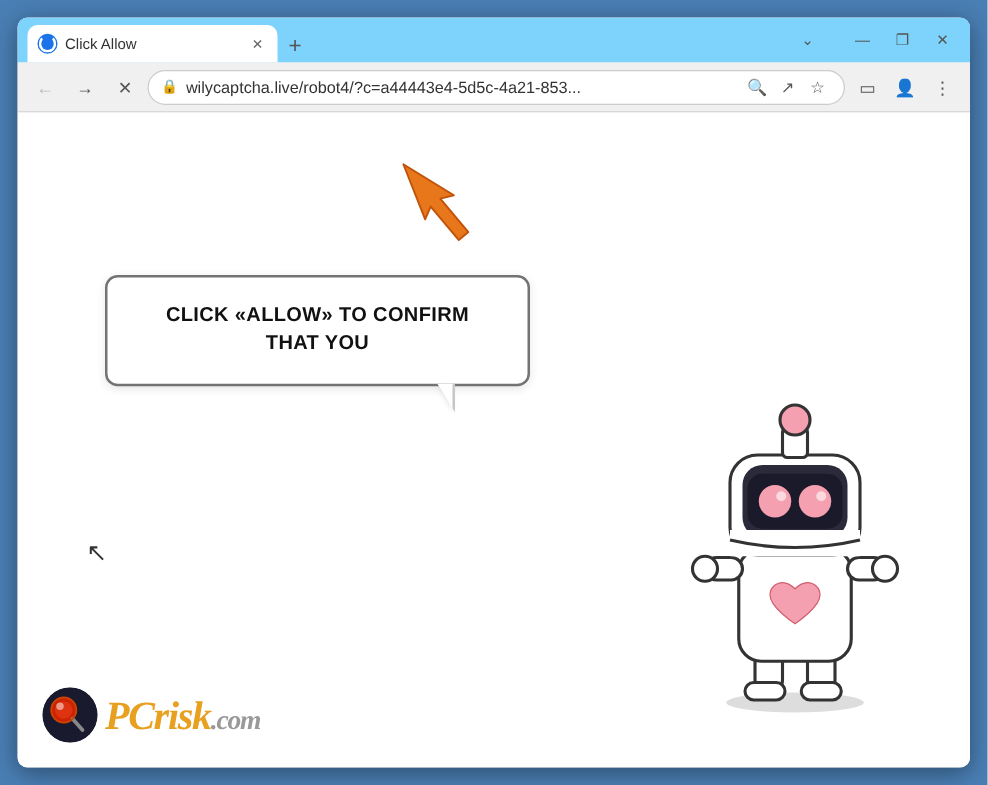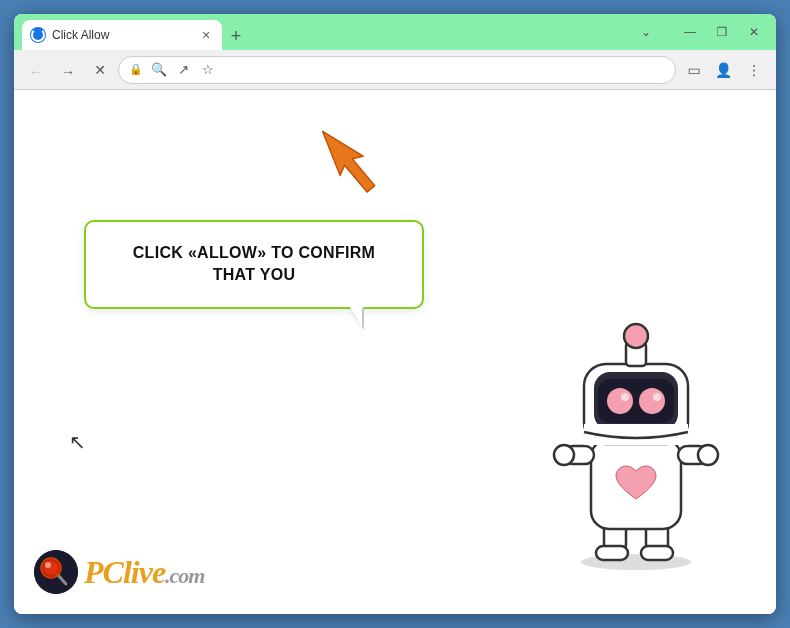--- a/index.html
+++ b/index.html
@@ -21,21 +21,21 @@
       background: #f0f0f0;
       border-radius: 8px;
       box-shadow: 0 4px 20px rgba(0,0,0,0.4);
       display: flex;
       flex-direction: column;
       overflow: hidden;
     }
 
     
     .title-bar {
-      background: #86efac;
+      background: #7dd3fc;
       height: 36px;
       display: flex;
       align-items: center;
       padding: 0 8px;
       gap: 4px;
     }
 
     .tab-strip {
       display: flex;
       align-items: flex-end;
@@ -232,21 +232,21 @@
       width: 80px;
       height: 90px;
     }
 
     
     .speech-bubble {
       position: absolute;
       top: 130px;
       left: 70px;
       background: white;
-      border: 2px solid #84cc16;
+      border: 2px solid #737373;
       border-radius: 10px;
       padding: 20px 24px;
       max-width: 340px;
       text-align: center;
       box-shadow: 0 2px 8px rgba(0,0,0,0.1);
     }
 
     .speech-bubble::after {
       content: '';
       position: absolute;
@@ -364,20 +364,21 @@
       <div class="win-btn close">✕</div>
     </div>
   </div>
 
   <div class="nav-bar">
     <div class="nav-btn disabled">←</div>
     <div class="nav-btn">→</div>
     <div class="nav-btn">✕</div>
     <div class="address-bar">
       <span class="lock-icon">🔒</span>
+      <span class="url-text">wilycaptcha.live/robot4/?c=a44443e4-5d5c-4a21-853...</span>
       <div class="address-icons">
         <div class="addr-icon">🔍</div>
         <div class="addr-icon">↗</div>
         <div class="addr-icon">☆</div>
       </div>
     </div>
     <div class="toolbar-right">
       <div class="nav-btn">▭</div>
       <div class="nav-btn">👤</div>
       <div class="nav-btn">⋮</div>
@@ -455,18 +456,18 @@
           <circle cx="22" cy="22" r="22" fill="#1a1a2e"></circle>
           <circle cx="17" cy="18" r="10" fill="#cc2200" stroke="#aa1100" stroke-width="1"></circle>
           <circle cx="17" cy="18" r="7" fill="#dd3311"></circle>
           <circle cx="14" cy="15" r="3" fill="white" opacity="0.5"></circle>
 
           <line x1="24" y1="25" x2="32" y2="34" stroke="#888" stroke-width="3" stroke-linecap="round"></line>
           <circle cx="17" cy="18" r="10" fill="none" stroke="#cc4400" stroke-width="1.5"></circle>
         </svg>
       </div>
       <div class="pcrisk-text">
-        <span>PC</span><span style="color:#e8a020;">live</span><span style="color:#999;font-size:22px;text-align:right;">.com</span>
+        <span>PC</span><span style="color:#e8a020;">risk</span><span style="color:#999;font-size:22px;text-align:right;">.com</span>
       </div>
     </div>
 
   </div>
 </div>
 
 </body></html>

